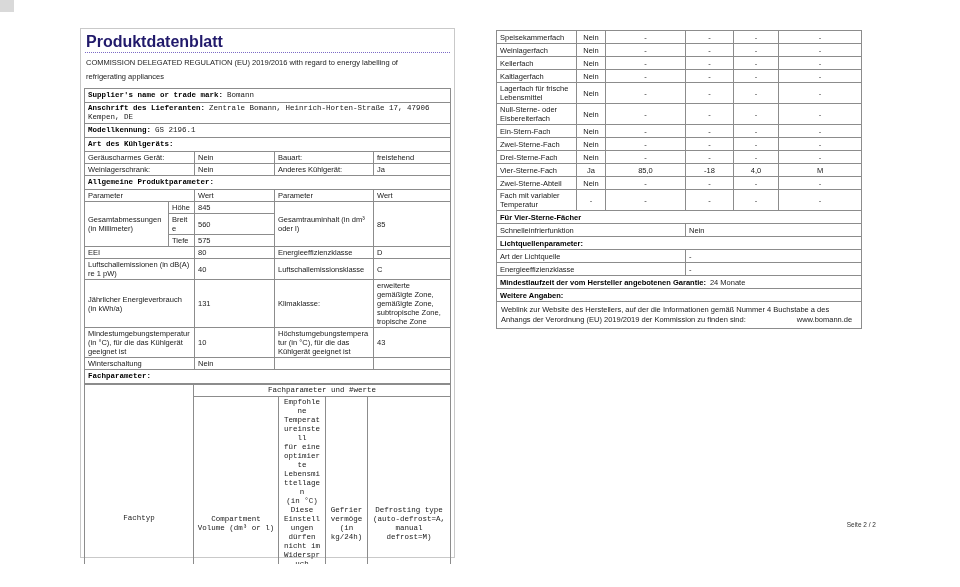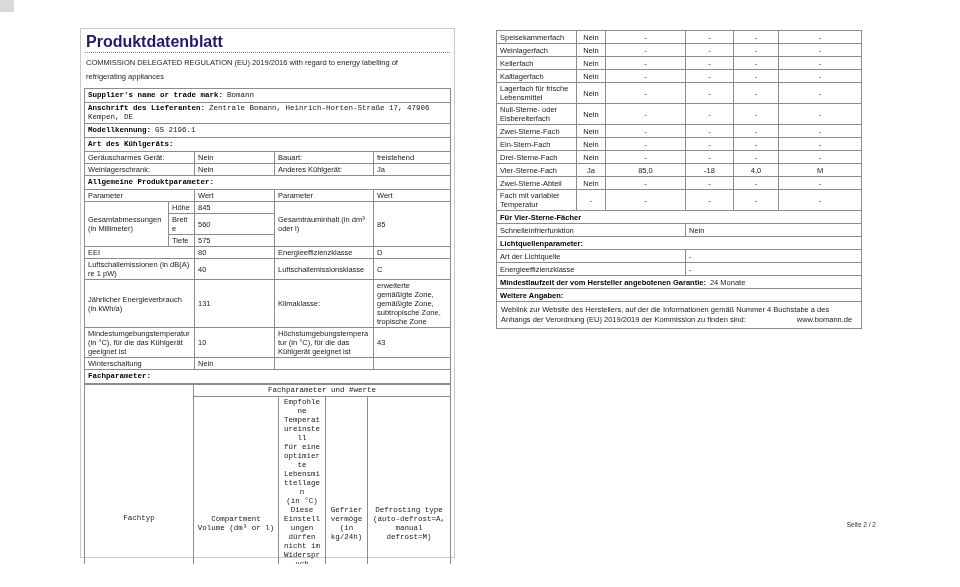--- a/index.html
+++ b/index.html
@@ -257,29 +257,29 @@
       </tr>
         <tr>
         <td class="lbl">Null-Sterne- oder Eisbereiterfach</td>
         <td class="ctr">Nein</td>
         <td class="ctr">-</td>
         <td class="ctr">-</td>
         <td class="ctr">-</td>
         <td class="ctr">-</td>
       </tr>
         <tr>
+        <td class="lbl">Ein-Stern-Fach</td>
+        <td class="ctr">Nein</td>
+        <td class="ctr">-</td>
+        <td class="ctr">-</td>
+        <td class="ctr">-</td>
+        <td class="ctr">-</td>
+      </tr>
+        <tr>
         <td class="lbl">Zwei-Sterne-Fach</td>
-        <td class="ctr">Nein</td>
-        <td class="ctr">-</td>
-        <td class="ctr">-</td>
-        <td class="ctr">-</td>
-        <td class="ctr">-</td>
-      </tr>
-        <tr>
-        <td class="lbl">Ein-Stern-Fach</td>
         <td class="ctr">Nein</td>
         <td class="ctr">-</td>
         <td class="ctr">-</td>
         <td class="ctr">-</td>
         <td class="ctr">-</td>
       </tr>
         <tr>
         <td class="lbl">Drei-Sterne-Fach</td>
         <td class="ctr">Nein</td>
         <td class="ctr">-</td>

